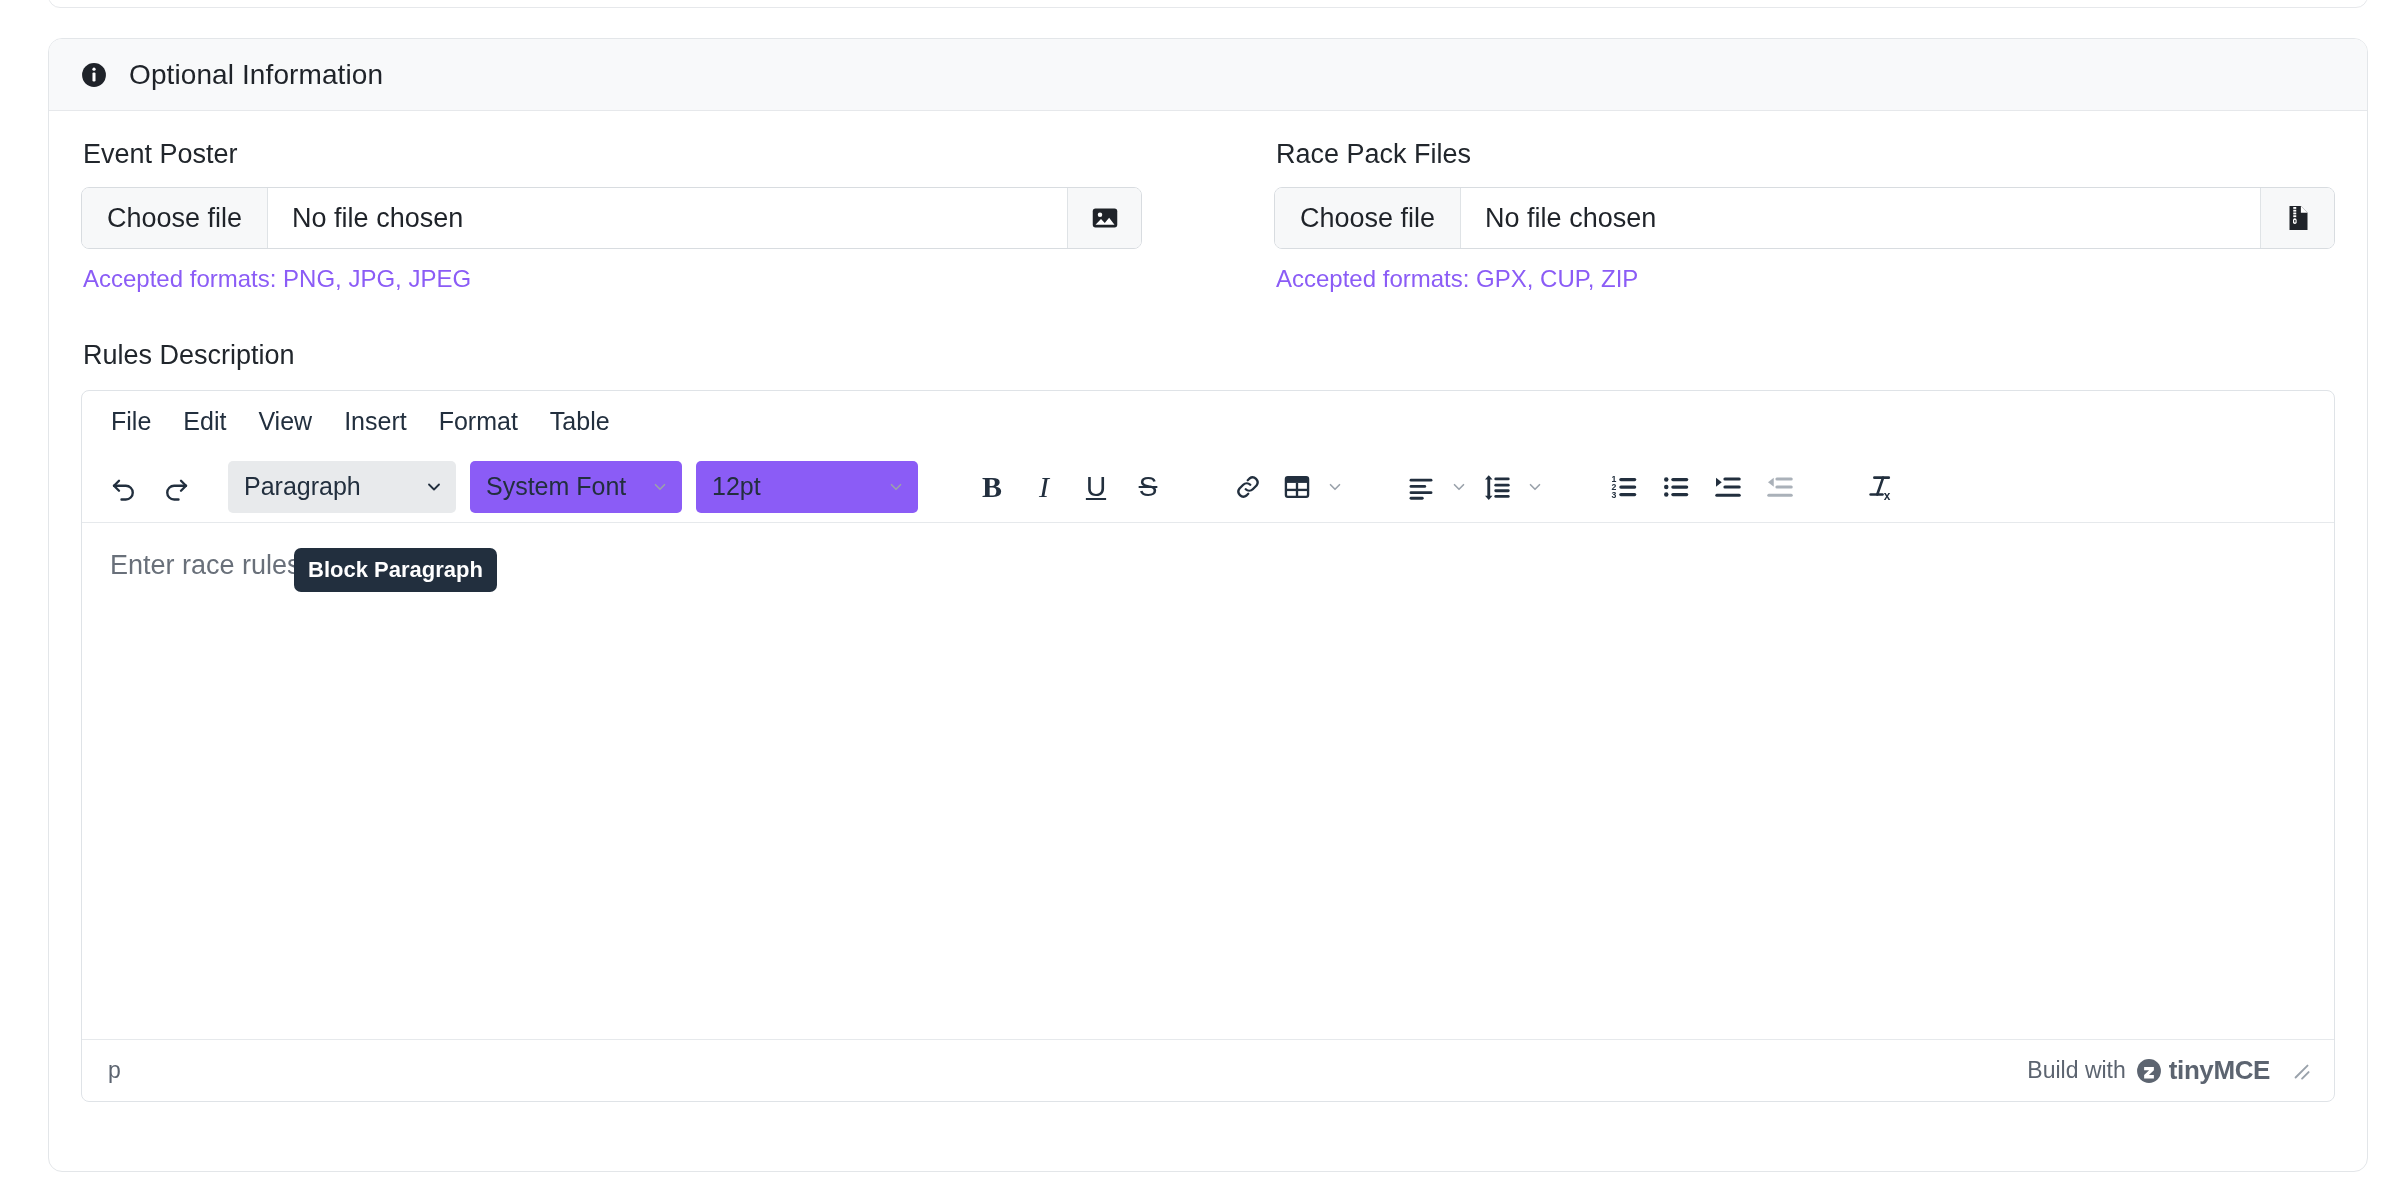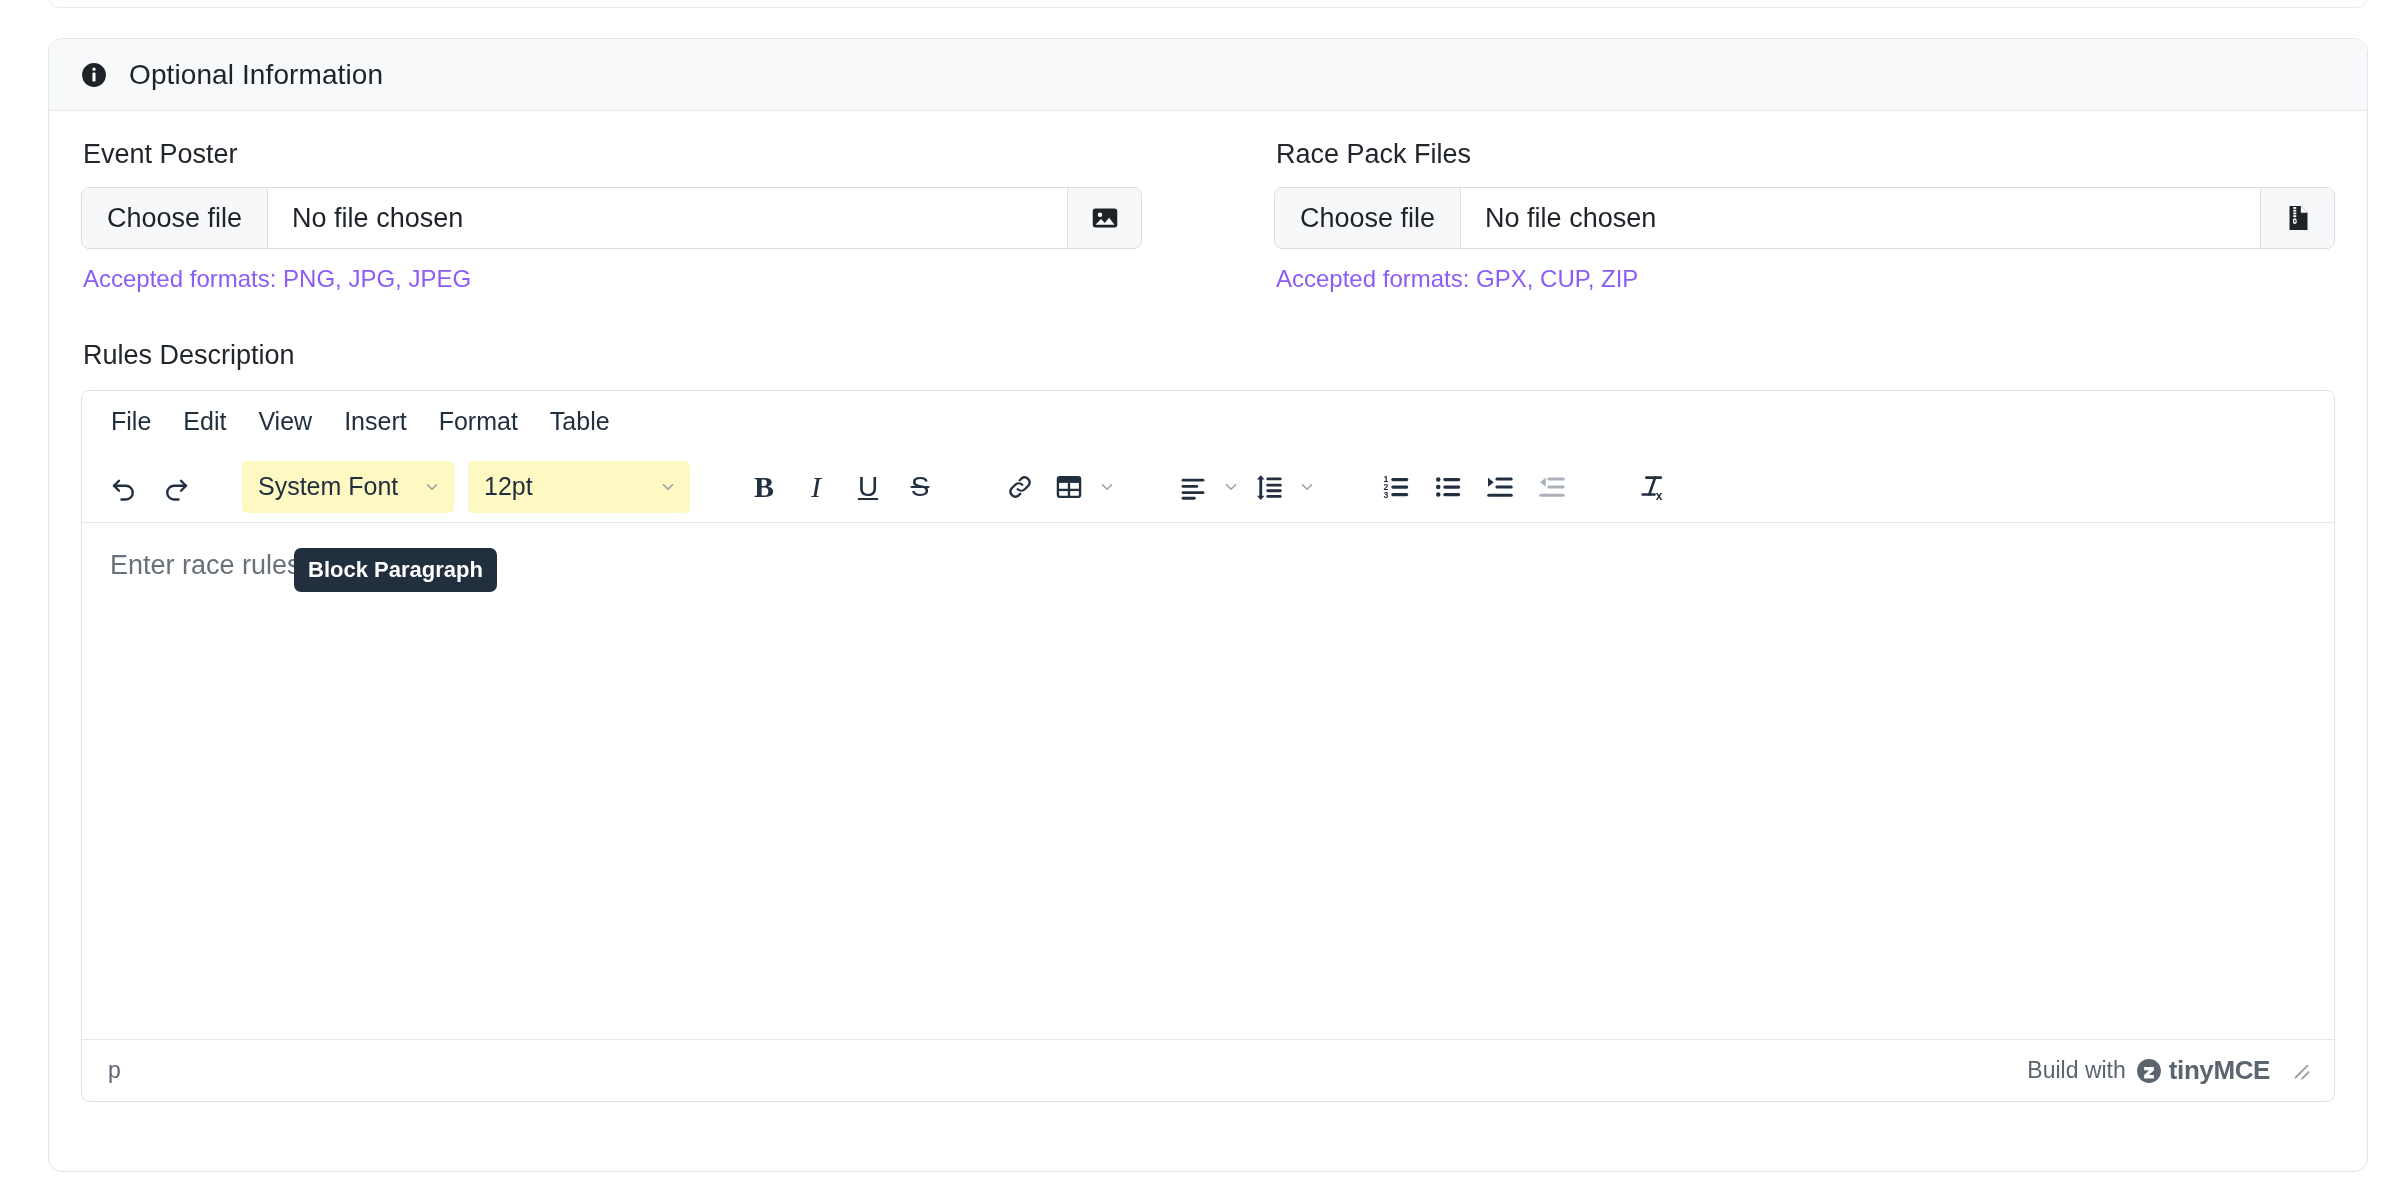--- a/index.html
+++ b/index.html
@@ -90,21 +90,21 @@
   }
   .tb-btn {
     width: 52px; height: 52px; display:flex; align-items:center; justify-content:center;
     border-radius: 5px; cursor: pointer;
   }
   .tb-sep { width: 26px; height: 1px; }
   .tb-sep-lg { width: 48px; height: 1px; }
 
   .tb-select {
     height: 52px; display:flex; align-items:center; justify-content:space-between;
-    background: #fef9c3; border-radius: 5px; padding: 0 12px 0 16px;
+    background: #8b5cf6; border-radius: 5px; padding: 0 12px 0 16px;
     font-size: 25px; color: #222f3e; cursor: pointer; gap: 12px;
   }
   .tb-select.active { background: #e8eaec; }
   .tb-select .lbl { white-space: nowrap; }
   .tb-select.w-para { width: 228px; }
   .tb-select.w-font { width: 212px; }
   .tb-select.w-size { width: 222px; }
 
   .chev { width: 20px; height: 20px; flex: 0 0 20px; }
   .chev-sm { width: 18px; height: 18px; }
@@ -232,20 +232,26 @@
           </div>
           <div class="tb-btn">
             <svg width="30" height="30" viewBox="0 0 24 24" fill="none" stroke="#222f3e" stroke-width="1.9" stroke-linecap="round" stroke-linejoin="round">
               <path d="M16 7l4 4-4 4"></path>
               <path d="M20 11h-9.5a5.5 5.5 0 0 0 0 11H14"></path>
             </svg>
           </div>
 
           <div class="tb-sep"></div>
 
+          <div class="tb-select w-para active">
+            <span class="lbl">Paragraph</span>
+            <svg class="chev" viewBox="0 0 24 24" fill="none" stroke="#222f3e" stroke-width="2.2" stroke-linecap="round" stroke-linejoin="round">
+                <path d="M6 9l6 6 6-6"></path>
+              </svg>
+          </div>
 
           <div class="tb-sep" style="width:14px"></div>
 
           <div class="tb-select w-font">
             <span class="lbl">System Font</span>
             <svg class="chev chev-sm" viewBox="0 0 24 24" fill="none" stroke="#9aa2ab" stroke-width="2.2" stroke-linecap="round" stroke-linejoin="round">
                 <path d="M6 9l6 6 6-6"></path>
               </svg>
           </div>
 

